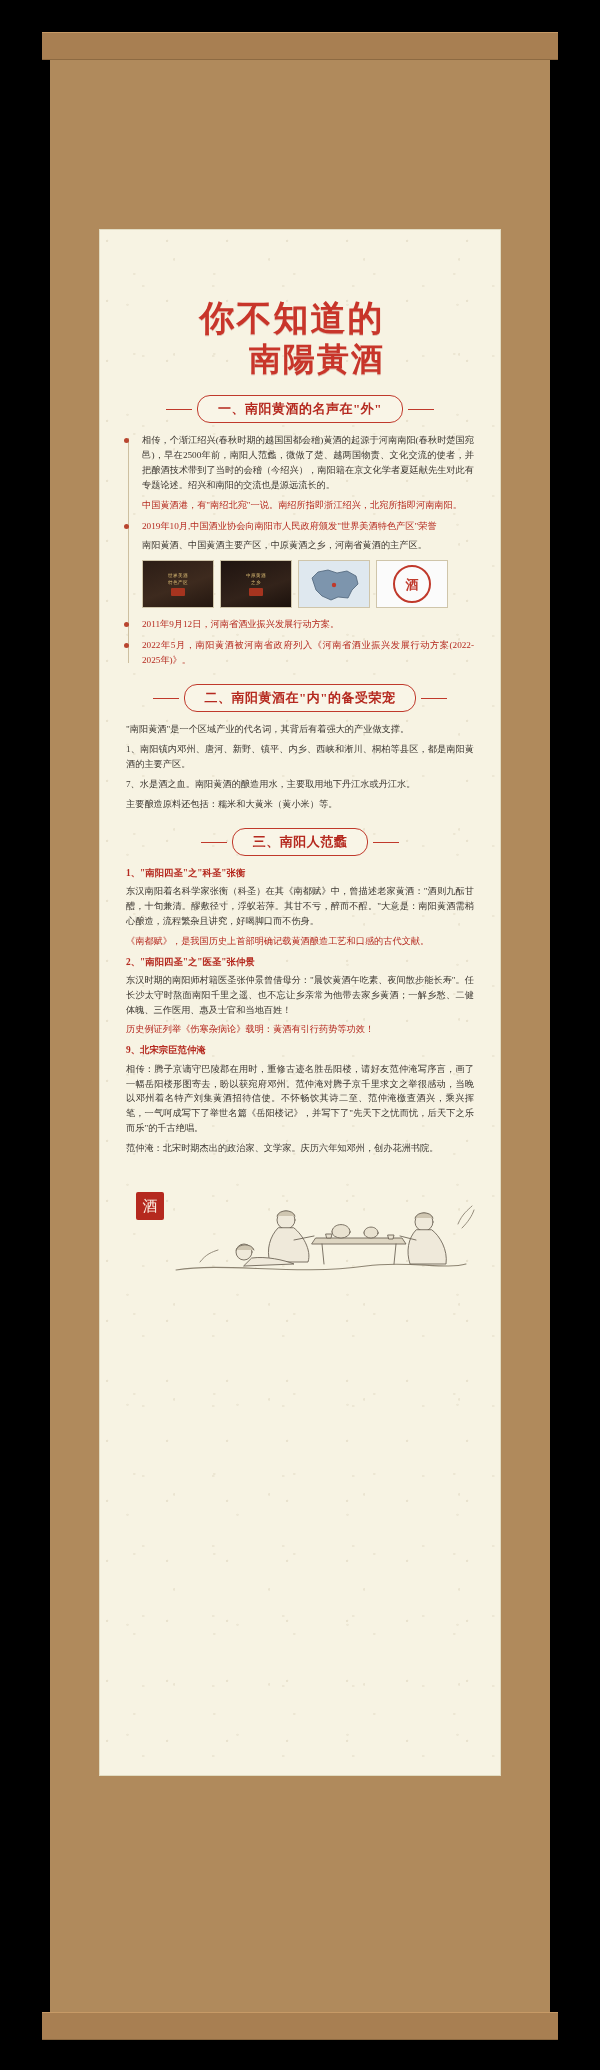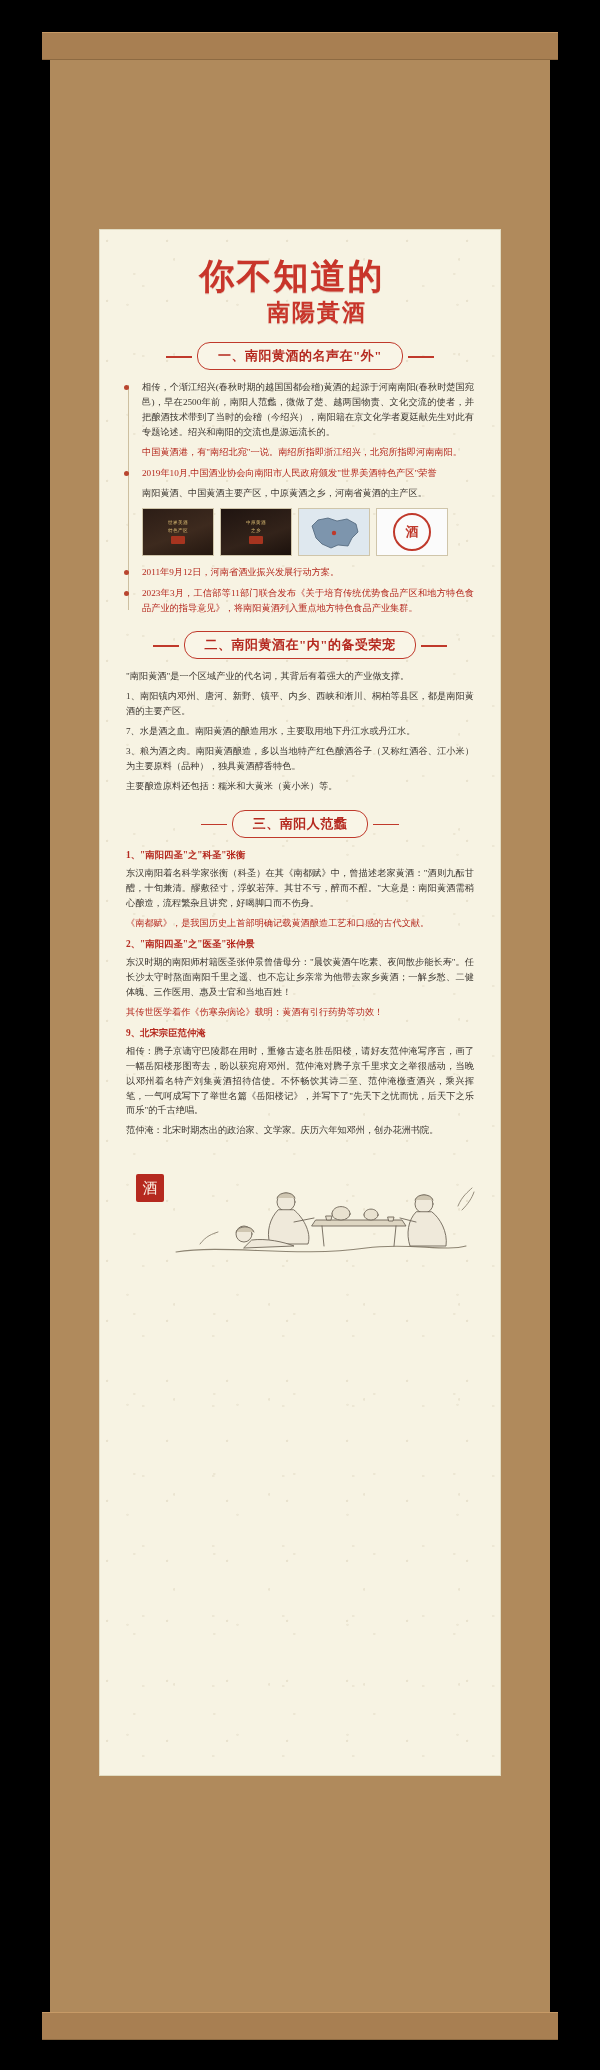--- a/index.html
+++ b/index.html
@@ -59,41 +59,42 @@
     pointer-events: none;
   }
 
   .content {
     position: relative;
     padding: 26px 26px 32px 26px;
     box-sizing: border-box;
     width: 100%;
     height: 100%;
     overflow: hidden;
+    margin-top: 42px;
   }
 
   
   .title-block {
     text-align: center;
     margin-bottom: 6px;
   }
   .title-line {
     color: #c8352a;
     font-family: "Liberation Serif", serif;
     font-weight: bold;
     letter-spacing: 2px;
     line-height: 1.18;
     text-shadow: 0 1px 0 rgba(160,40,30,.25);
   }
   .title-line.l1 {
     font-size: 35px;
     margin-left: -16px;
   }
   .title-line.l2 {
-    font-size: 23px;
+    font-size: 32px;
     margin-left: 34px;
     margin-top: 2px;
   }
 
   
   .sec-head {
     display: flex;
     justify-content: center;
     margin: 16px 0 10px 0;
   }
@@ -329,49 +330,48 @@
               <div class="ring">
                 <span class="glyph">酒</span>
               </div>
             </div>
           </div>
         </li>
         <li>
           <p class="para p-red">2011年9月12日，河南省酒业振兴发展行动方案。</p>
         </li>
         <li>
-          <p class="para p-red">2023年3月，工信部等11部门联合发布《关于培育传统优势食品产区和地方特色食品产业的指导意见》，将南阳黄酒列入重点地方特色食品产业集群。</p>
+          <p class="para p-red">2022年5月，南阳黄酒被河南省政府列入《河南省酒业振兴发展行动方案(2022-2025年)》。</p>
         </li>
       </ul>
     </div>
 
     <div class="sec-head">
       <div class="pill">二、南阳黄酒在"内"的备受荣宠</div>
     </div>
 
     <div class="body-text numlist">
       <p class="sec2-intro">"南阳黄酒"是一个区域产业的代名词，其背后有着强大的产业做支撑。</p>
       <p>1、南阳镇内邓州、唐河、新野、镇平、内乡、西峡和淅川、桐柏等县区，都是南阳黄酒的主要产区。</p>
       <p>7、水是酒之血。南阳黄酒的酿造用水，主要取用地下丹江水或丹江水。</p>
-      <p>3、粮为酒之肉。南阳黄酒酿造，多以当地特产红色酿酒谷子（又称红酒谷、江小米）为主要原料（品种），独具黄酒醇香特色。</p>
       <p>主要酿造原料还包括：糯米和大黄米（黄小米）等。</p>
     </div>
 
     <div class="sec-head">
       <div class="pill">三、南阳人范蠡</div>
     </div>
 
     <div class="body-text">
       <div class="sub-title">1、"南阳四圣"之"科圣"张衡</div>
       <p class="para p-plain">东汉南阳着名科学家张衡（科圣）在其《南都赋》中，曾描述老家黄酒："酒则九酝甘醴，十旬兼清。醪敷径寸，浮蚁若萍。其甘不亏，醉而不酲。"大意是：南阳黄酒需稍心酿造，流程繁杂且讲究，好喝脚口而不伤身。</p>
       <p class="para p-red">《南都赋》，是我国历史上首部明确记载黄酒酿造工艺和口感的古代文献。</p>
 
       <div class="sub-title">2、"南阳四圣"之"医圣"张仲景</div>
       <p class="para p-plain">东汉时期的南阳师村籍医圣张仲景曾借母分："晨饮黄酒午吃素、夜间散步能长寿"。任长沙太守时熬面南阳千里之遥、也不忘让乡亲常为他带去家乡黄酒；一解乡愁、二健体魄、三作医用、惠及士官和当地百姓！</p>
-      <p class="para p-red">其传世医学着作《伤寒杂病论》载明：黄酒有引行药势等功效！</p>
+      <p class="para p-red">历史例证列举《伤寒杂病论》载明：黄酒有引行药势等功效！</p>
 
       <div class="sub-title">9、北宋宗臣范仲淹</div>
       <p class="para p-plain">相传：腾子京谪守巴陵郡在用时，重修古迹名胜岳阳楼，请好友范仲淹写序言，画了一幅岳阳楼形图寄去，盼以获宛府邓州。范仲淹对腾子京千里求文之举很感动，当晚以邓州着名特产刘集黄酒招待信使。不怀畅饮其诗二至、范仲淹檄查酒兴，乘兴挥笔，一气呵成写下了举世名篇《岳阳楼记》，并写下了"先天下之忧而忧，后天下之乐而乐"的千古绝唱。</p>
       <p class="para p-plain">范仲淹：北宋时期杰出的政治家、文学家。庆历六年知邓州，创办花洲书院。</p>
     </div>
 
     <div class="illus">
       <div class="seal">酒</div>
       <svg class="ink" viewBox="0 0 310 118">
         <g fill="none" stroke="#6e6558" stroke-width="0.9" stroke-linecap="round" stroke-linejoin="round">

